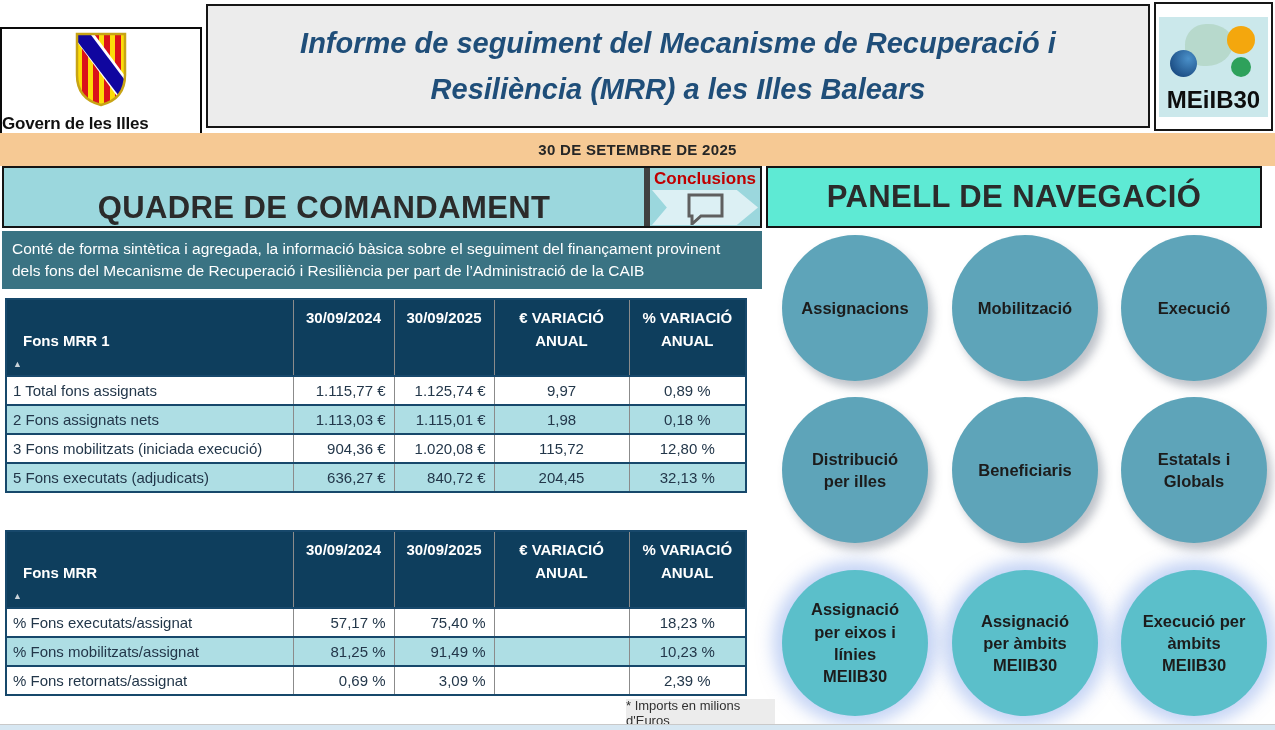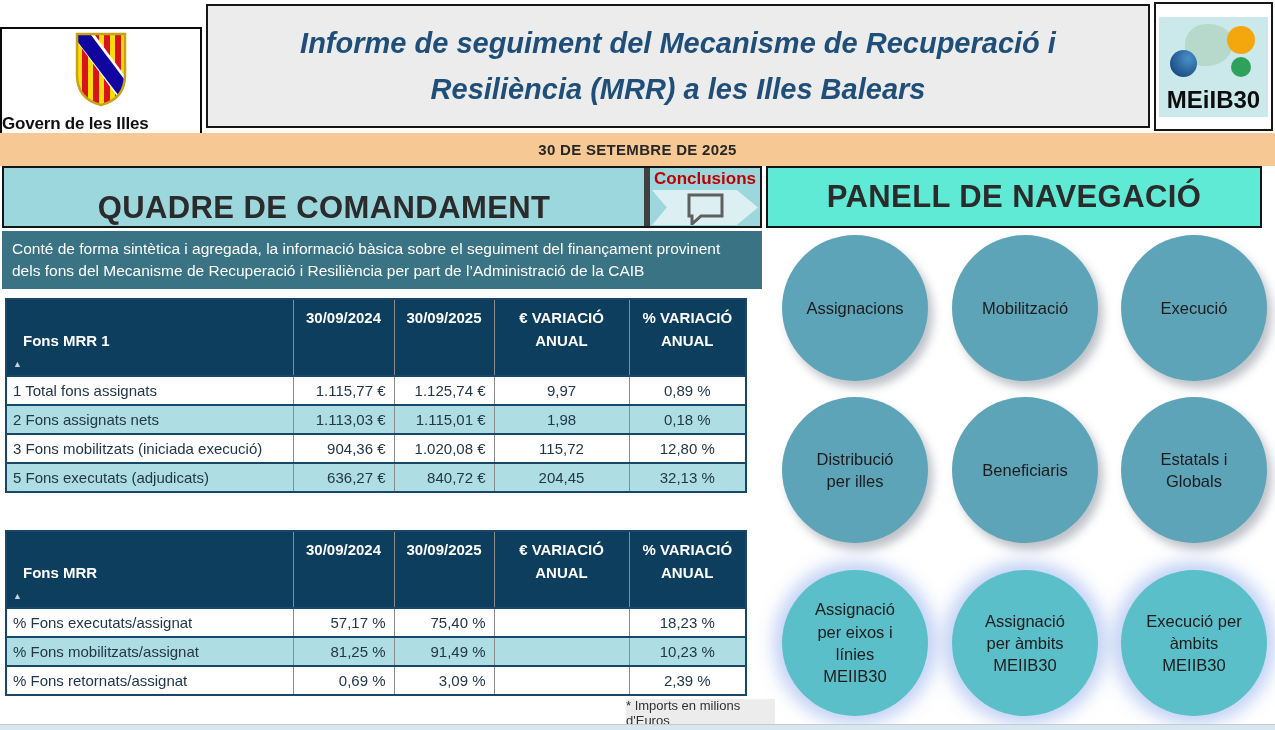--- a/index.html
+++ b/index.html
@@ -63,21 +63,21 @@
   .mrr-table td { height:29px; border-left:1px solid #8b8b8b; border-right:1px solid #8b8b8b;
     border-top:2px solid #17486B; border-bottom:2px solid #17486B; }
   .mrr-table tbody tr:nth-child(even) td { background:#AEDEE4; }
   td.lbl { padding-left:6px; text-align:left; }
   td.num { text-align:right; padding-right:8px; }
   td.ctr { text-align:center; }
 
   
   .nav-circle { position:absolute; width:146px; height:146px; border-radius:50%;
     display:flex; align-items:center; justify-content:center; text-align:center;
-    font-weight:normal; font-size:16.5px; line-height:1.35; color:#1c1c1c; white-space:pre-line; cursor:pointer; }
+    font-weight:bold; font-size:16.5px; line-height:1.35; color:#1c1c1c; white-space:pre-line; cursor:pointer; }
   .style-a { background:#5EA4B9; box-shadow:5px 7px 10px rgba(70,80,100,0.35); }
   .style-b { background:#5BBFCA; box-shadow:0 0 16px 9px rgba(140,170,235,0.5); }
 
   
   .footnote { position:absolute; left:626px; top:699px; width:149px; height:28px; background:#ECECEC;
     display:flex; align-items:center; justify-content:center; font-size:13px; color:#303030; }
   .bottom-strip { position:absolute; left:0; top:724px; width:1275px; height:6px; background:#D7E7F2; border-top:1px solid #c9c9c9; }
 </style>
 </head>
 <body>

